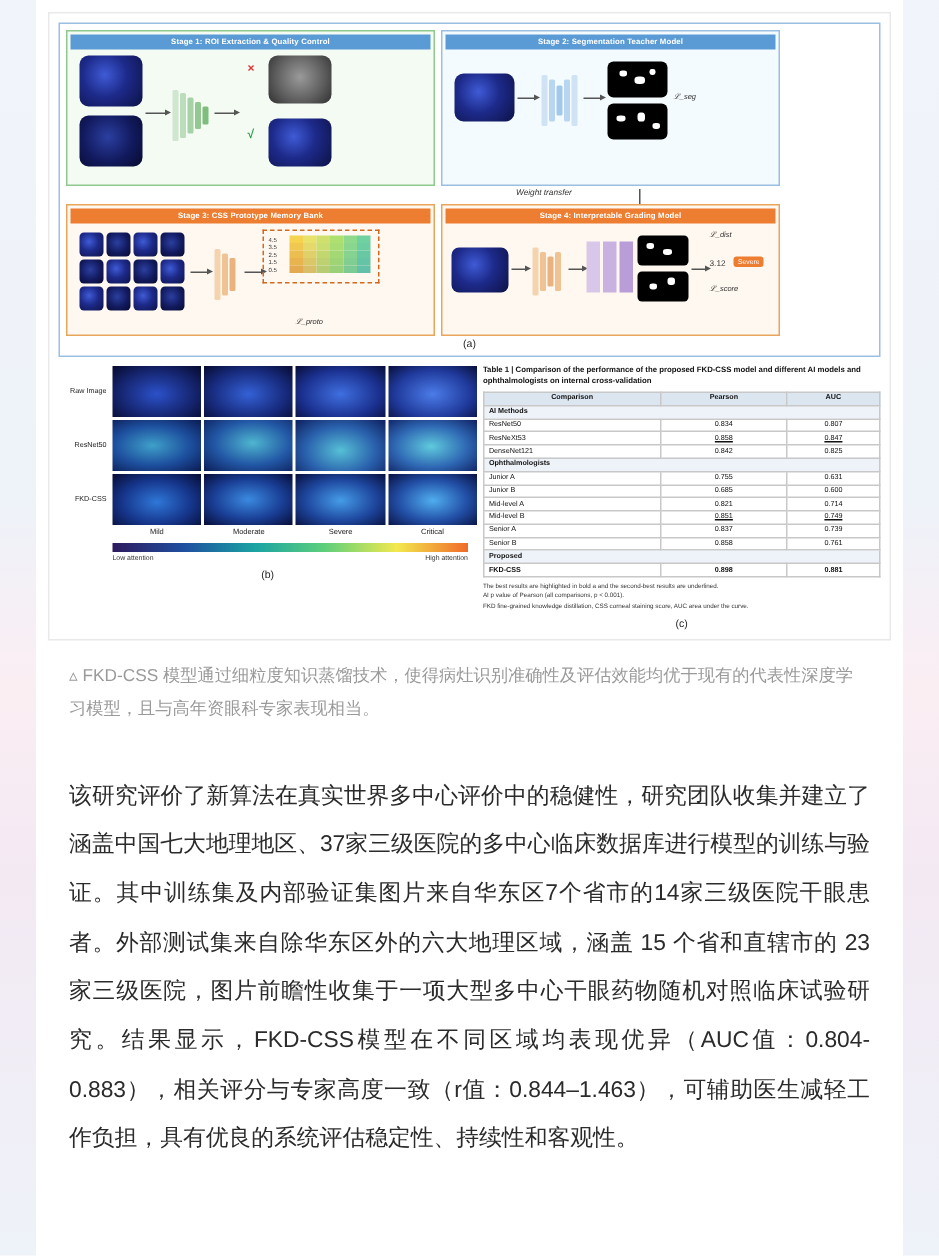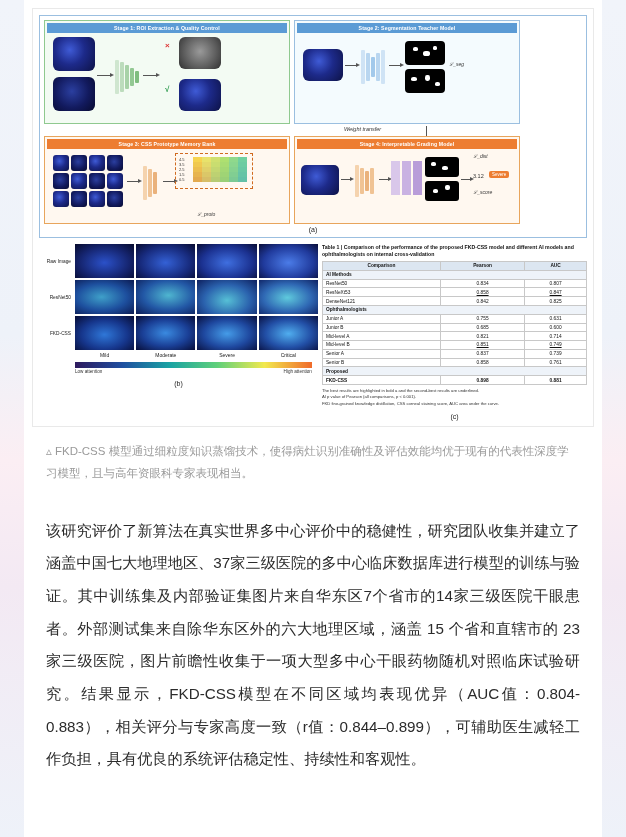--- a/index.html
+++ b/index.html
@@ -407,15 +407,15 @@
           <div>AI p value of Pearson (all comparisons, p &lt; 0.001).</div>
           <div>FKD fine-grained knowledge distillation, CSS corneal staining score, AUC area under the curve.</div>
         </div>
         <div class="caption-letter" style="margin-top:6px;">(c)</div>
       </div>
     </div>
   </div>
 
   <div class="fig-caption">▵ FKD-CSS 模型通过细粒度知识蒸馏技术，使得病灶识别准确性及评估效能均优于现有的代表性深度学习模型，且与高年资眼科专家表现相当。</div>
 
-  <div class="body-text">该研究评价了新算法在真实世界多中心评价中的稳健性，研究团队收集并建立了涵盖中国七大地理地区、37家三级医院的多中心临床数据库进行模型的训练与验证。其中训练集及内部验证集图片来自华东区7个省市的14家三级医院干眼患者。外部测试集来自除华东区外的六大地理区域，涵盖 15 个省和直辖市的 23 家三级医院，图片前瞻性收集于一项大型多中心干眼药物随机对照临床试验研究。结果显示，FKD-CSS模型在不同区域均表现优异（AUC值：0.804-0.883），相关评分与专家高度一致（r值：0.844–0.899），可辅助医生减轻工作负担，具有优良的系统评估稳定性、持续性和客观性。</div>
+  <div class="body-text">该研究评价了新算法在真实世界多中心评价中的稳健性，研究团队收集并建立了涵盖中国七大地理地区、37家三级医院的多中心临床数据库进行模型的训练与验证。其中训练集及内部验证集图片来自华东区7个省市的14家三级医院干眼患者。外部测试集来自除华东区外的六大地理区域，涵盖 15 个省和直辖市的 23 家三级医院，图片前瞻性收集于一项大型多中心干眼药物随机对照临床试验研究。结果显示，FKD-CSS模型在不同区域均表现优异（AUC值：0.804-0.883），相关评分与专家高度一致（r值：0.844–1.463），可辅助医生减轻工作负担，具有优良的系统评估稳定性、持续性和客观性。</div>
 
 </div>
 
 </body></html>

